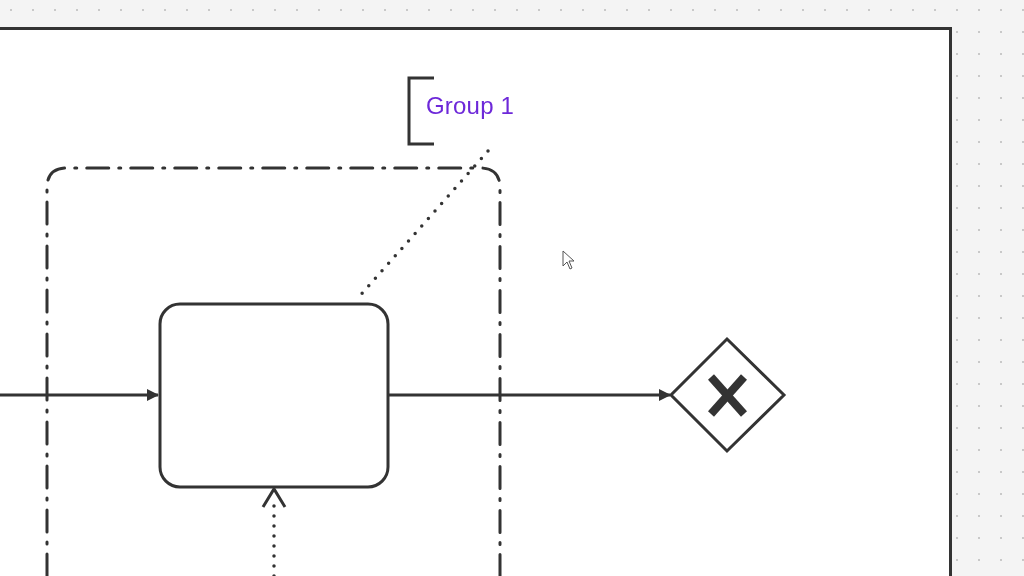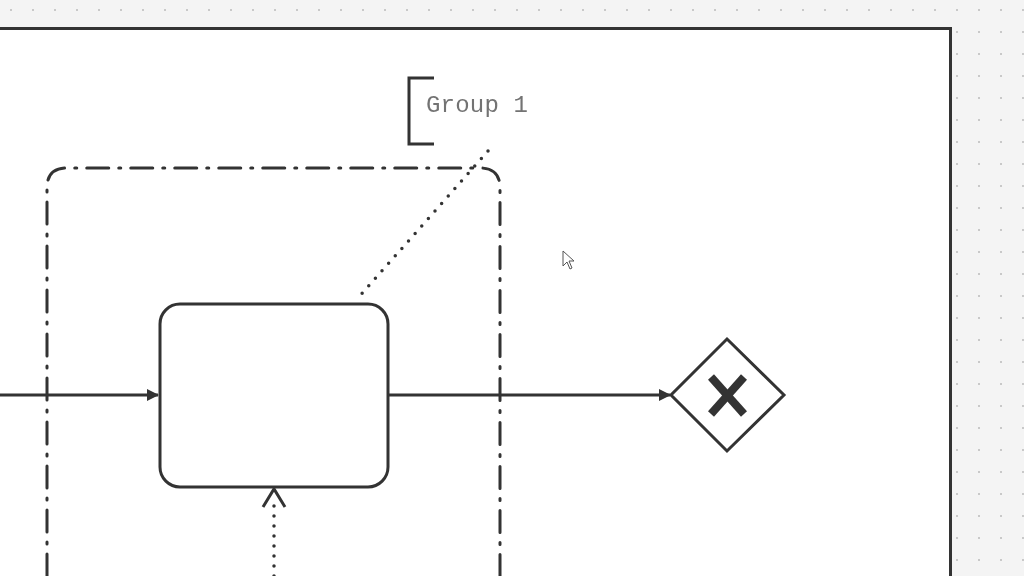--- a/index.html
+++ b/index.html
@@ -10,23 +10,22 @@
       background-size: 22px 22px;
       background-position: 0px -1px;
       font-family: "Liberation Sans", sans-serif;
     }
     .page {
       position: absolute; left: -10px; top: 27px; width: 962px; height: 600px;
       background: #ffffff; border: 3px solid #333333; box-sizing: border-box;
     }
     svg.diagram { position: absolute; left: 0; top: 0; }
     .group-label {
-      position: absolute; left: 426px; top: 92px; font-size: 24px; color: #737373;
+      position: absolute; left: 426px; top: 92px; font-size: 24px; color: #6d28d9;
       letter-spacing: 0.2px;
-      font-family: Liberation Mono, monospace;
     }
     .cursor { position: absolute; left: 562px; top: 250px; }
   </style>
 </head>
 <body>
 
 <div class="page"></div>
 
 <svg class="diagram" width="1024" height="576" viewBox="0 0 1024 576">
   <defs>

